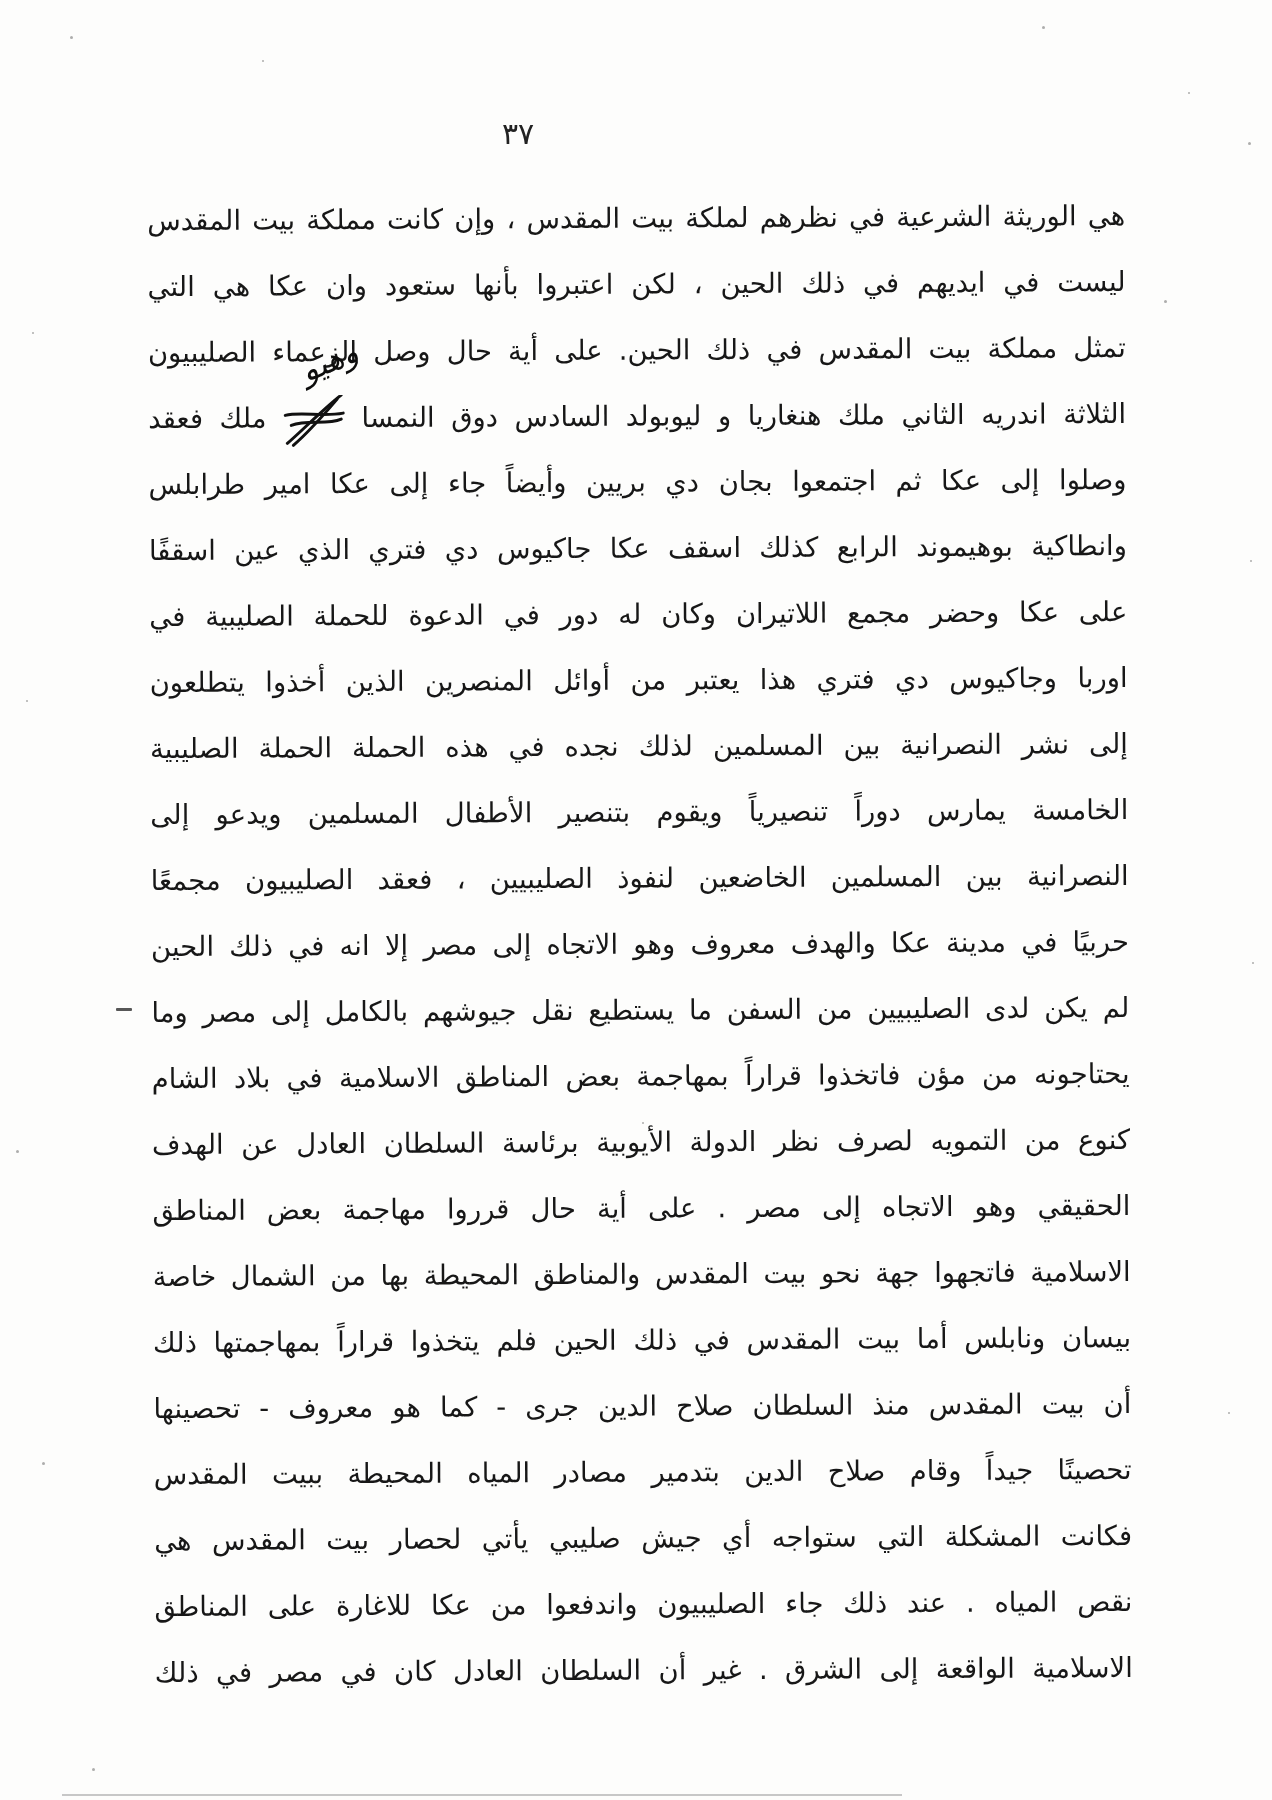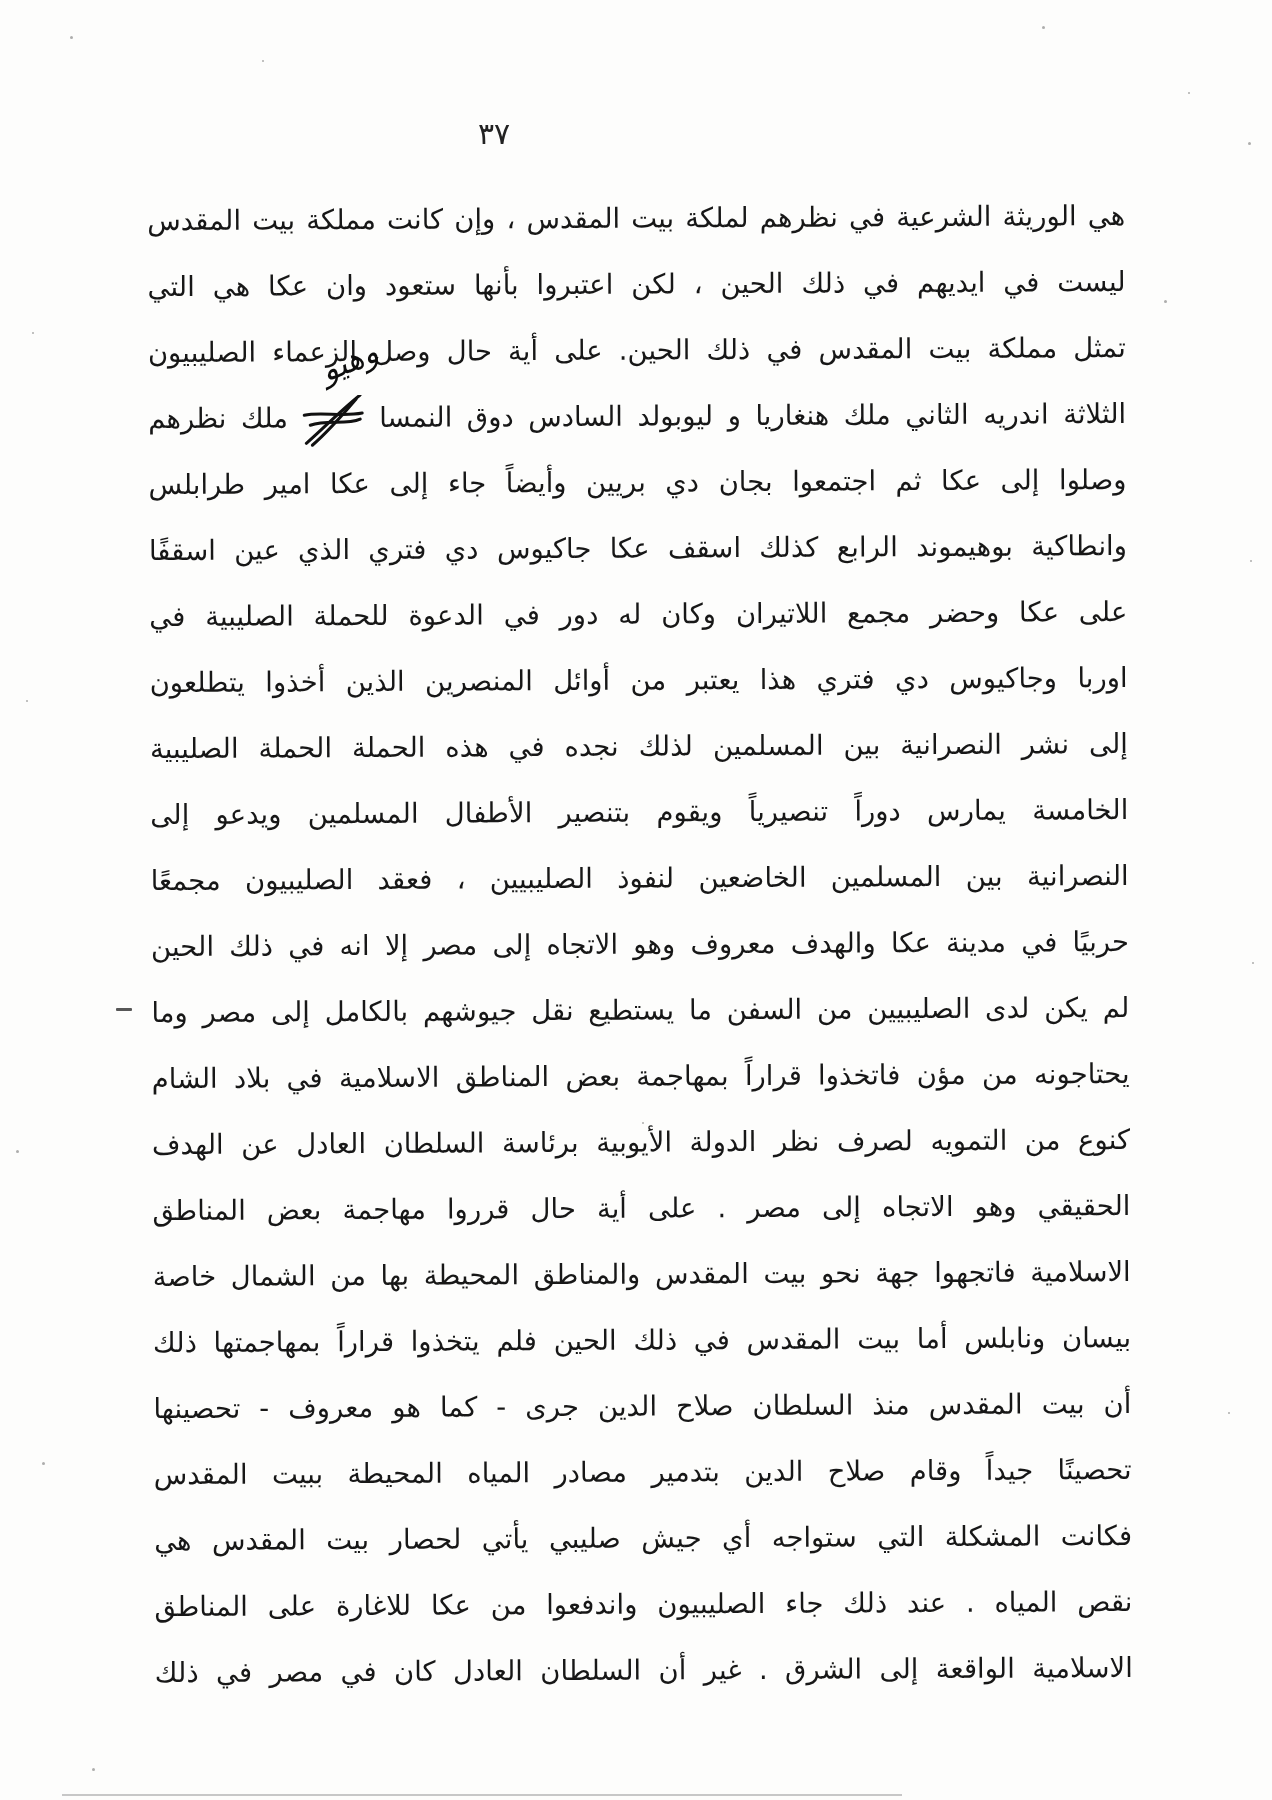--- a/index.html
+++ b/index.html
@@ -4,21 +4,21 @@
 <style>
   html,body{margin:0;padding:0;}
   body{
     width:1272px;height:1800px;position:relative;
     background:#fdfdfc;overflow:hidden;
     font-family:"DejaVu Sans",sans-serif;
     color:#161616;
   }
   .page-number{
     position:absolute;top:116px;left:478px;width:80px;
-    font-size:30px;text-align:left;color:#222;
+    font-size:30px;text-align:center;color:#222;
     letter-spacing:2px;
   }
   .text-block{
     position:absolute;top:182px;right:147px;width:978px;
     direction:rtl;transform:rotate(-0.3deg);transform-origin:top right;
   }
   .text-block p.line{
     margin:0;line-height:66px;font-size:27.5px;
     text-align:justify;text-align-last:justify;
     white-space:nowrap;color:#171717;
@@ -53,21 +53,21 @@
     <p class="line">هي الوريثة الشرعية في نظرهم لملكة بيت المقدس ، وإن كانت مملكة بيت المقدس</p>
     <p class="line">ليست في ايديهم في ذلك الحين ، لكن اعتبروا بأنها ستعود وان عكا هي التي</p>
     <p class="line">تمثل مملكة بيت المقدس في ذلك الحين. على أية حال وصل الزعماء الصليبيون</p>
     <p class="line"><span>الثلاثة اندريه الثاني ملك هنغاريا و ليوبولد السادس دوق النمسا</span> <span class="scribble-wrap"><svg width="62" height="52" viewBox="0 0 62 52">
           <g stroke="#111" stroke-width="3" fill="none" stroke-linecap="round">
             <path d="M4 48 C 18 36, 40 14, 58 0"></path>
             <path d="M10 50 C 24 38, 42 18, 54 4"></path>
             <path d="M2 20 C 18 16, 40 22, 60 18"></path>
             <path d="M8 30 C 24 24, 44 30, 58 24"></path>
           </g>
-        </svg><span class="handwritten">وهيو</span></span> <span>ملك نظرهم</span></p>
+        </svg><span class="handwritten">وهيو</span></span> <span>ملك فعقد</span></p>
     <p class="line">وصلوا إلى عكا ثم اجتمعوا بجان دي بريين وأيضاً جاء إلى عكا امير طرابلس</p>
     <p class="line">وانطاكية بوهيموند الرابع كذلك اسقف عكا جاكيوس دي فتري الذي عين اسقفًا</p>
     <p class="line">على عكا وحضر مجمع اللاتيران وكان له دور في الدعوة للحملة الصليبية في</p>
     <p class="line">اوربا وجاكيوس دي فتري هذا يعتبر من أوائل المنصرين الذين أخذوا يتطلعون</p>
     <p class="line">إلى نشر النصرانية بين المسلمين لذلك نجده في هذه الحملة الحملة الصليبية</p>
     <p class="line">الخامسة يمارس دوراً تنصيرياً ويقوم بتنصير الأطفال المسلمين ويدعو إلى</p>
     <p class="line">النصرانية بين المسلمين الخاضعين لنفوذ الصليبيين ، فعقد الصليبيون مجمعًا</p>
     <p class="line">حربيًا في مدينة عكا والهدف معروف وهو الاتجاه إلى مصر إلا انه في ذلك الحين</p>
     <p class="line">لم يكن لدى الصليبيين من السفن ما يستطيع نقل جيوشهم بالكامل إلى مصر وما</p>
     <p class="line">يحتاجونه من مؤن فاتخذوا قراراً بمهاجمة بعض المناطق الاسلامية في بلاد الشام</p>

